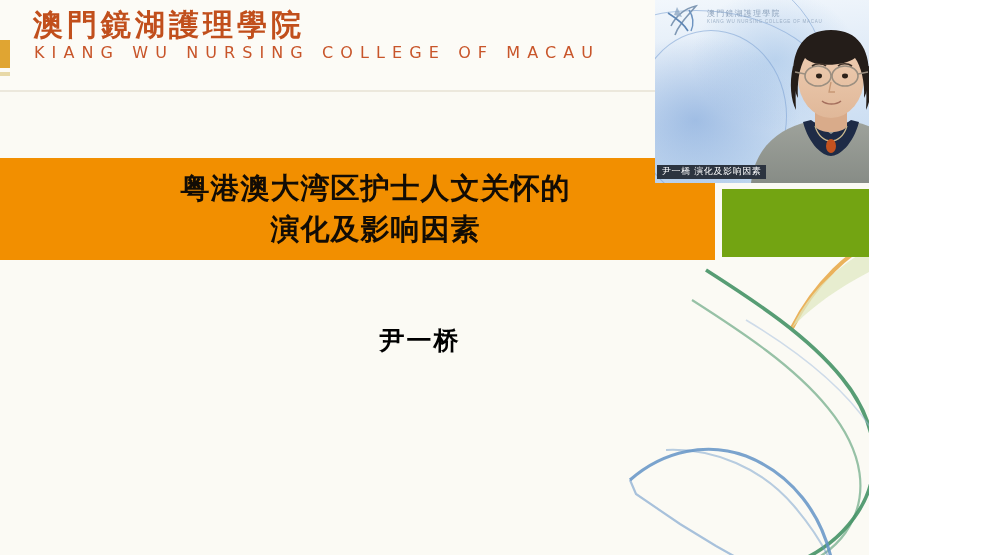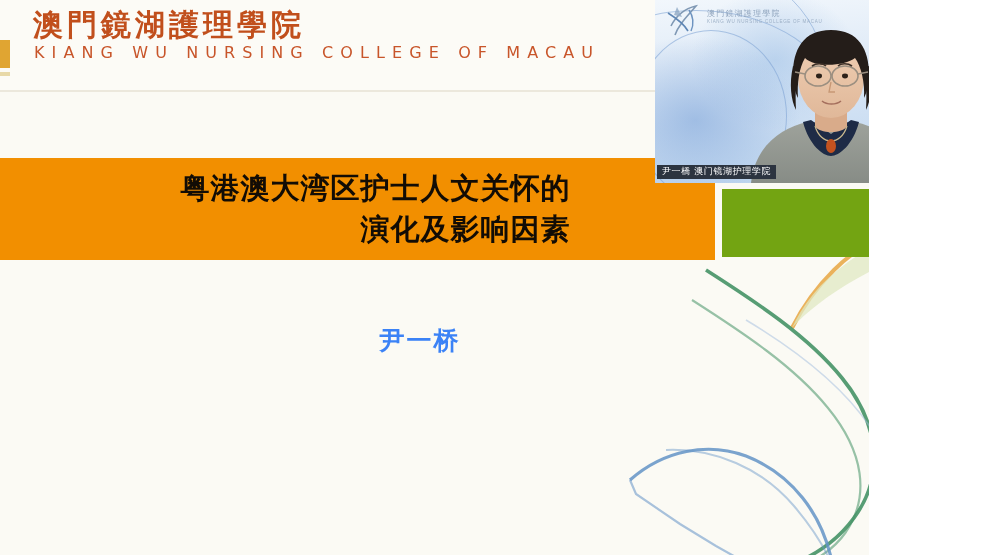--- a/index.html
+++ b/index.html
@@ -97,21 +97,21 @@
     display: flex;
     align-items: center;
     justify-content: center;
   }
   #title-text {
     font-family: "DejaVu Serif", serif;
     font-size: 29px;
     font-weight: 700;
     color: #120c05;
     line-height: 1.42;
-    text-align: right;
+    text-align: center;
     letter-spacing: 1px;
     padding-left: 36px;
     white-space: pre-line;
   }
 
   
   #green-band {
     position: absolute;
     left: 722px;
     top: 189px;
@@ -121,21 +121,21 @@
   }
 
   
   #body-block {
     position: absolute;
     left: 0;
     top: 320px;
     width: 840px;
     text-align: center;
     font-family: "DejaVu Serif", serif;
-    color: #3b82f6;
+    color: #000000;
   }
   .body-line {
     font-size: 25px;
     font-weight: 700;
     line-height: 1.65;
     letter-spacing: 2px;
   }
   #date-line {
     position: absolute;
     left: 0;
@@ -313,16 +313,16 @@
       <ellipse cx="164" cy="76" rx="3" ry="2.4" fill="#2c2119"></ellipse>
       <ellipse cx="190" cy="76" rx="3" ry="2.4" fill="#2c2119"></ellipse>
 
       <path d="M176 82 L174 92 L180 92" stroke="#c79875" stroke-width="1.3" fill="none"></path>
       <path d="M167 101 C172 105 181 105 186 101" stroke="#a56f5d" stroke-width="1.6" fill="none"></path>
 
       <path d="M160 126 C166 146 186 146 192 126" stroke="#cbb98e" stroke-width="1.2" fill="none"></path>
       <ellipse cx="176" cy="146" rx="5" ry="7" fill="#c4521f"></ellipse>
     </svg>
 
-    <div id="caption">尹一橋 澳门镜湖护理学院</div>
+    <div id="caption">尹一橋 演化及影响因素</div>
   </div>
 
 </div>
 
 </body></html>

